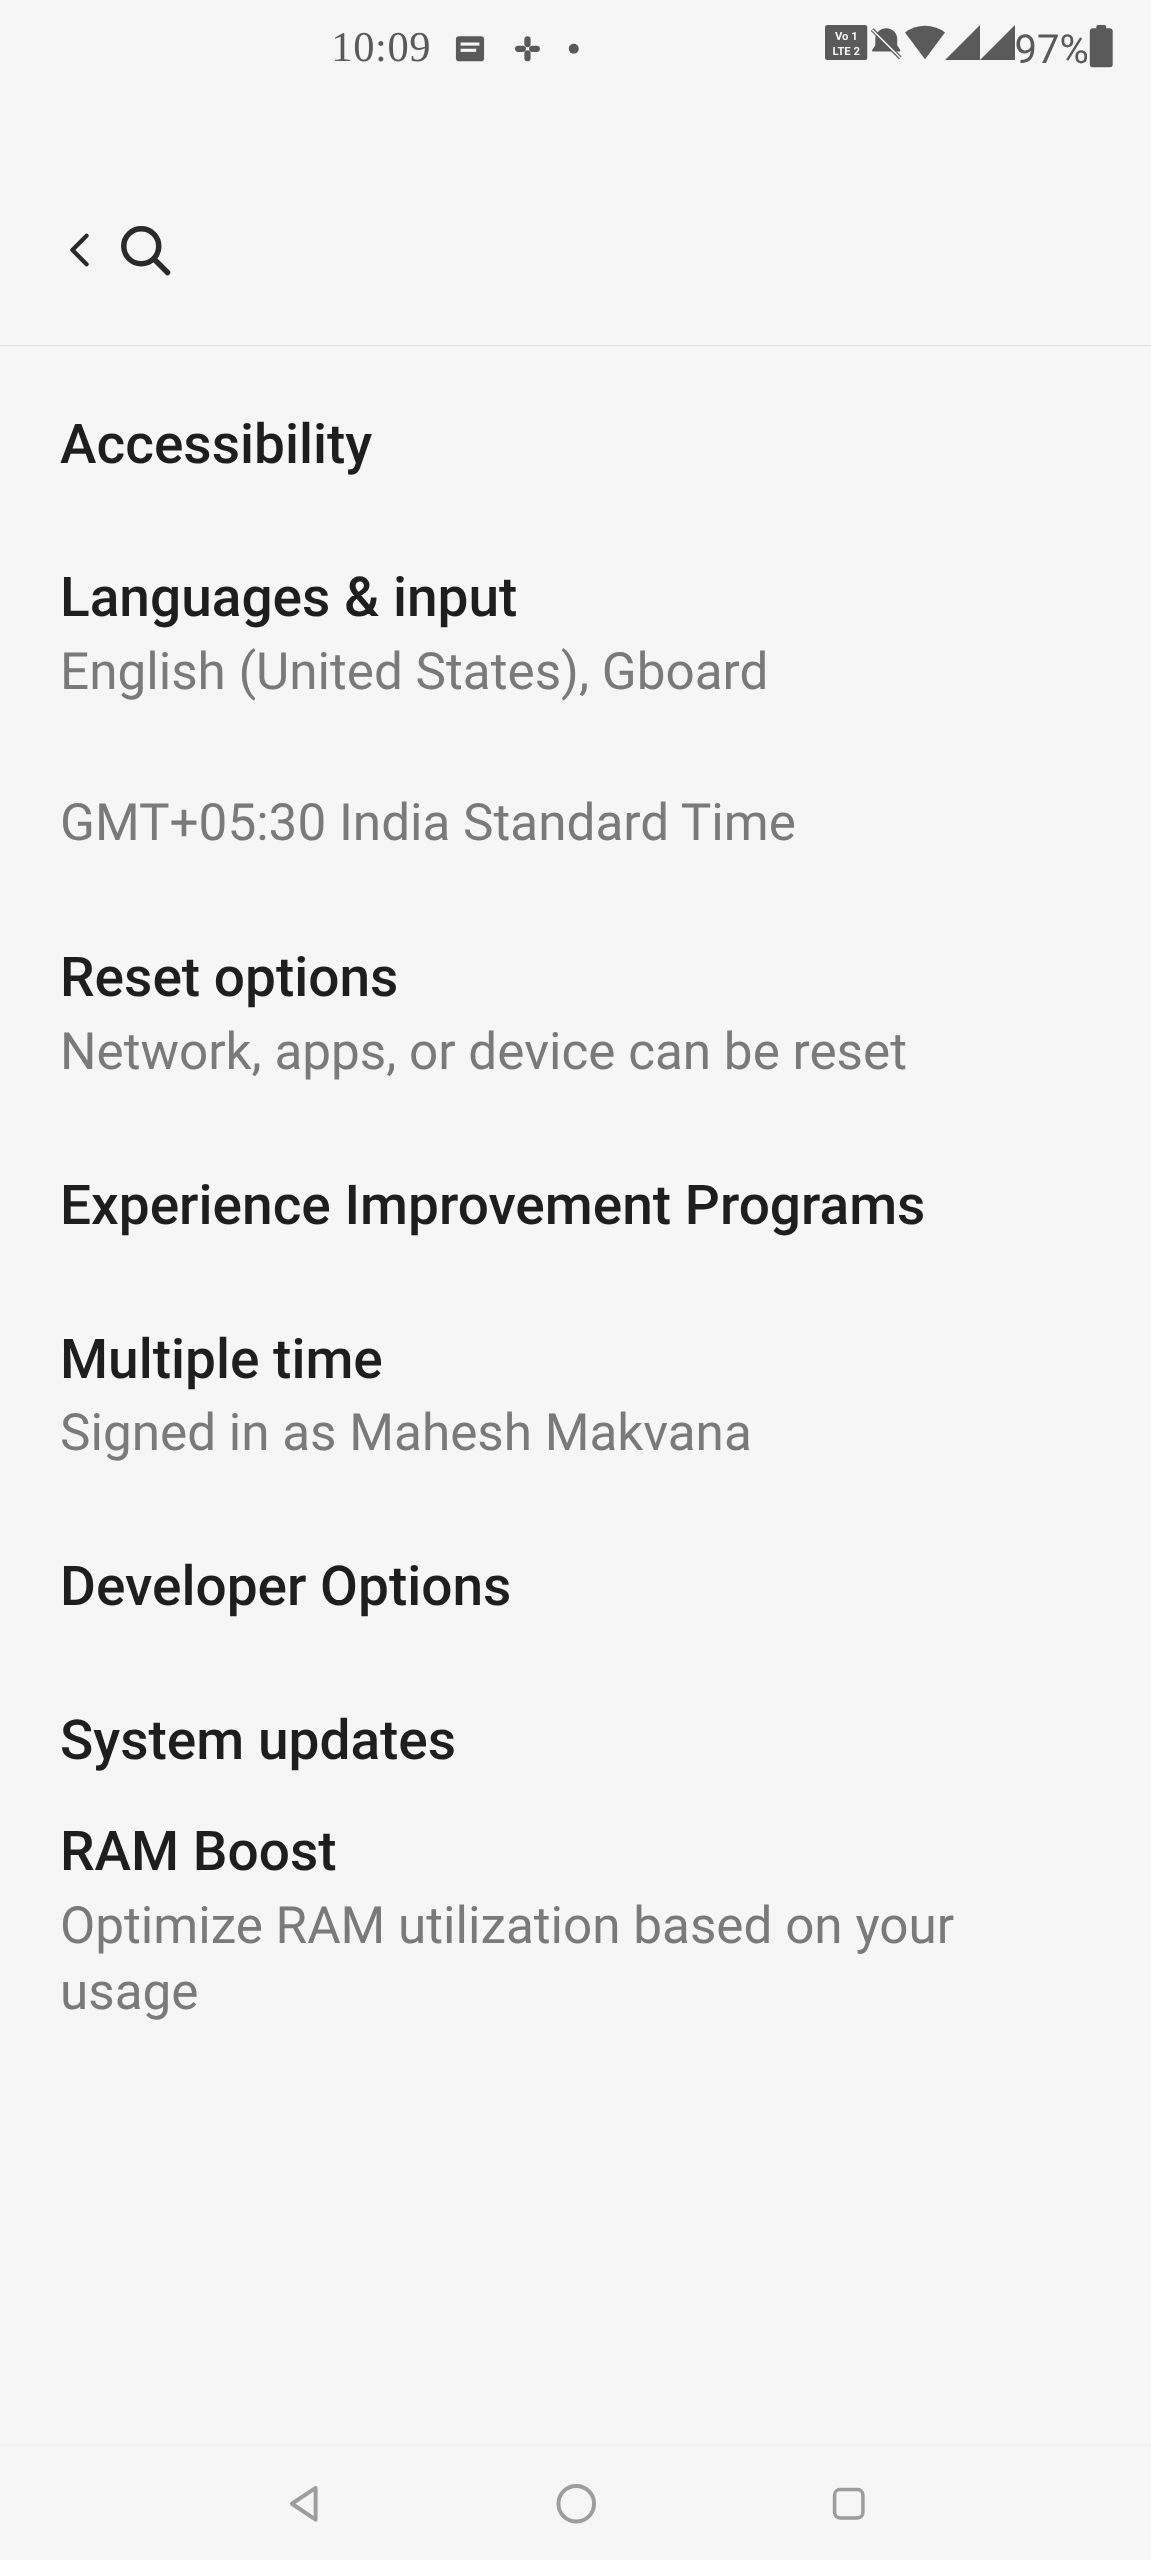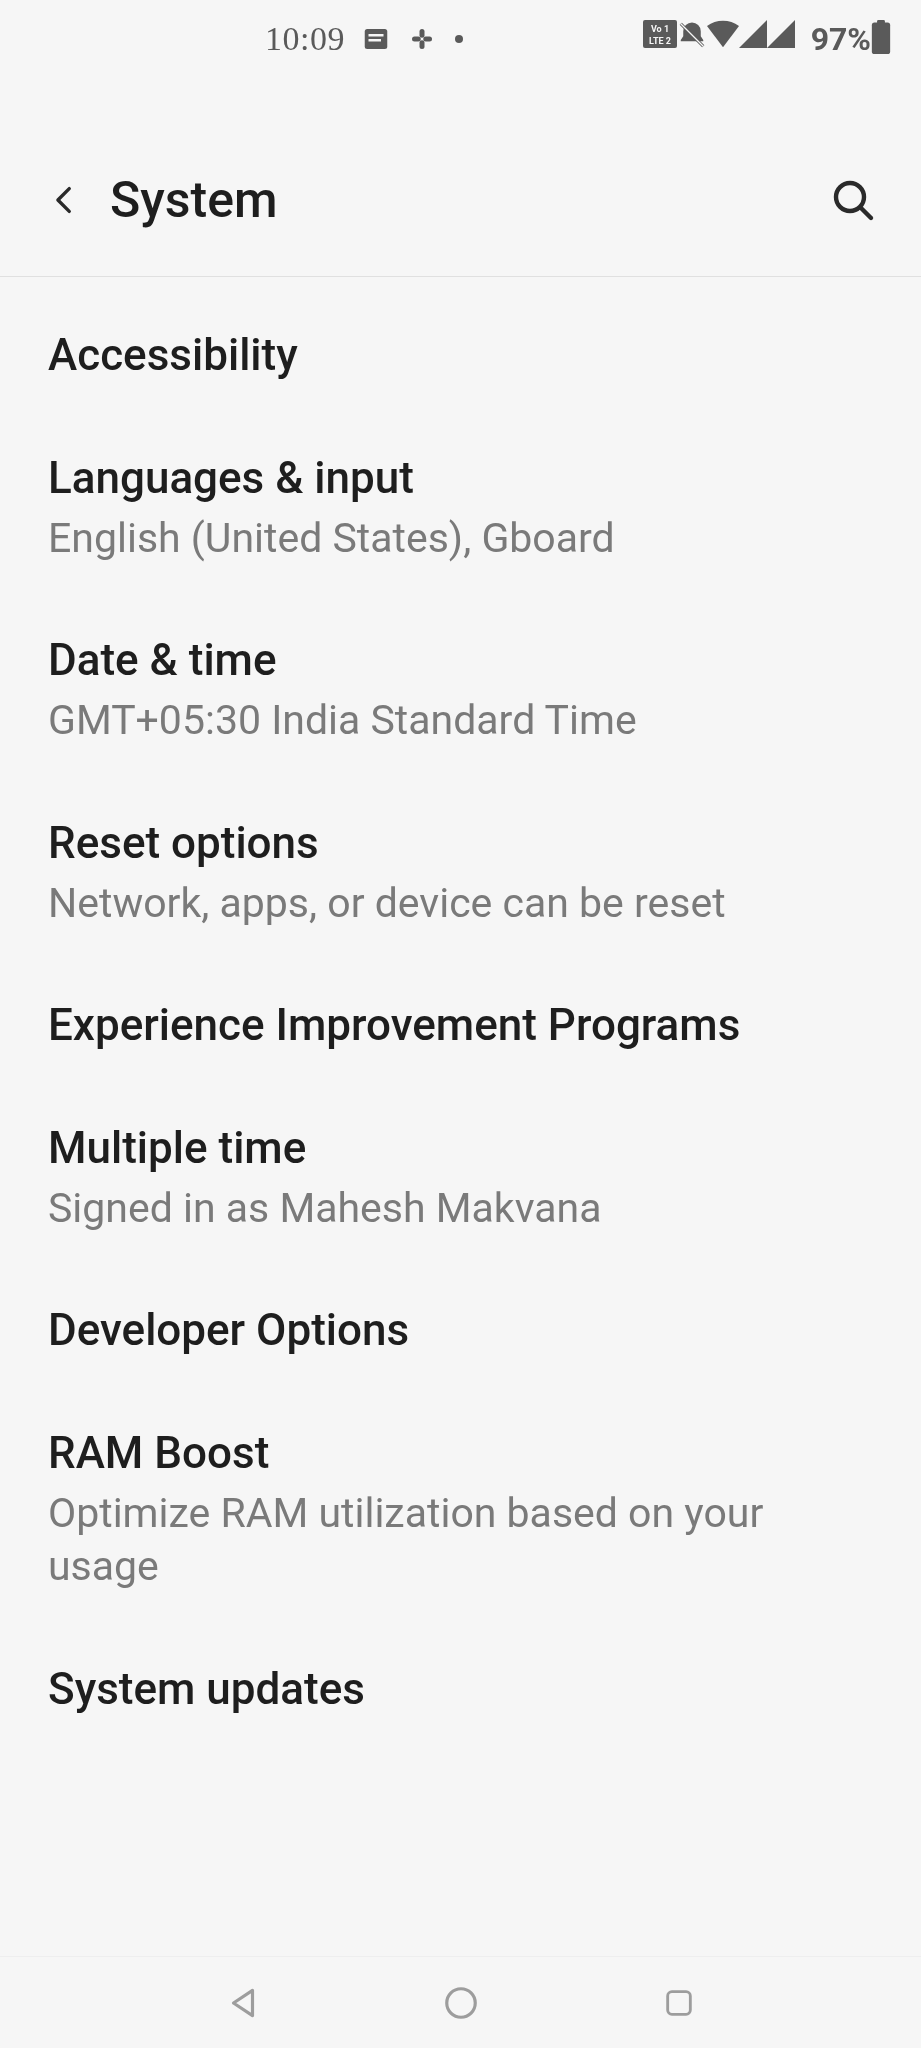--- a/index.html
+++ b/index.html
@@ -42,23 +42,22 @@
     display: inline-flex;
     align-items: center;
     justify-content: center;
   }
   .status-right {
     display: flex;
     align-items: flex-start;
   }
   .battery-pct {
     font-size: 32px;
-    font-weight: 700;
+    font-weight: 400;
     color: #5a5a5a;
-    margin-left: 16px;
   }
   
   .header {
     display: flex;
     align-items: center;
     height: 140px;
     padding: 0 40px 0 42px;
     margin-top: 52px;
   }
   .back-btn {
@@ -233,21 +232,20 @@
     </span>
   </div>
 </div>
 
 <div class="header">
   <div class="back-btn">
     <svg width="34" height="40" viewBox="0 0 24 24" fill="none" stroke="#2a2a2a" stroke-width="2.4" stroke-linecap="round" stroke-linejoin="round">
         <polyline points="15 4 7 12 15 20"></polyline>
       </svg>
   </div>
-  <div class="page-title">System</div>
   <div class="search-btn">
     <svg width="48" height="48" viewBox="0 0 24 24" fill="none" stroke="#2a2a2a" stroke-width="2.2" stroke-linecap="round">
         <circle cx="10.5" cy="10.5" r="7"></circle>
         <line x1="21" y1="21" x2="16" y2="16"></line>
       </svg>
   </div>
 </div>
 
 <hr class="divider">
 
@@ -263,21 +261,20 @@
 
     <div class="item">
       <div class="text">
         <div class="title">Languages &amp; input</div>
         <div class="subtitle">English (United States), Gboard</div>
       </div>
     </div>
 
     <div class="item">
       <div class="text">
-        <div class="title">Date &amp; time</div>
         <div class="subtitle">GMT+05:30 India Standard Time</div>
       </div>
     </div>
 
 
     <div class="item">
       <div class="text">
         <div class="title">Reset options</div>
         <div class="subtitle">Network, apps, or device can be reset</div>
       </div>
@@ -296,30 +293,30 @@
         <div class="subtitle">Signed in as Mahesh Makvana</div>
       </div>
     </div>
 
     <div class="item">
       <div class="text">
         <div class="title">Developer Options</div>
       </div>
     </div>
 
+    <div class="item" style="padding-bottom:0;">
+      <div class="text">
+        <div class="title">System updates</div>
+      </div>
+    </div>
+
     <div class="item">
       <div class="text">
         <div class="title">RAM Boost</div>
         <div class="subtitle">Optimize RAM utilization based on your usage</div>
-      </div>
-    </div>
-
-    <div class="item" style="padding-bottom:0;">
-      <div class="text">
-        <div class="title">System updates</div>
       </div>
     </div>
 
   </div>
 </div>
 
 <div class="navbar">
   <div class="nav-btn">
     <svg width="38" height="38" viewBox="0 0 24 24" fill="none" stroke="#9d9d9d" stroke-width="2" stroke-linejoin="round">
         <path d="M18 4 L6 12 L18 20 Z"></path>

